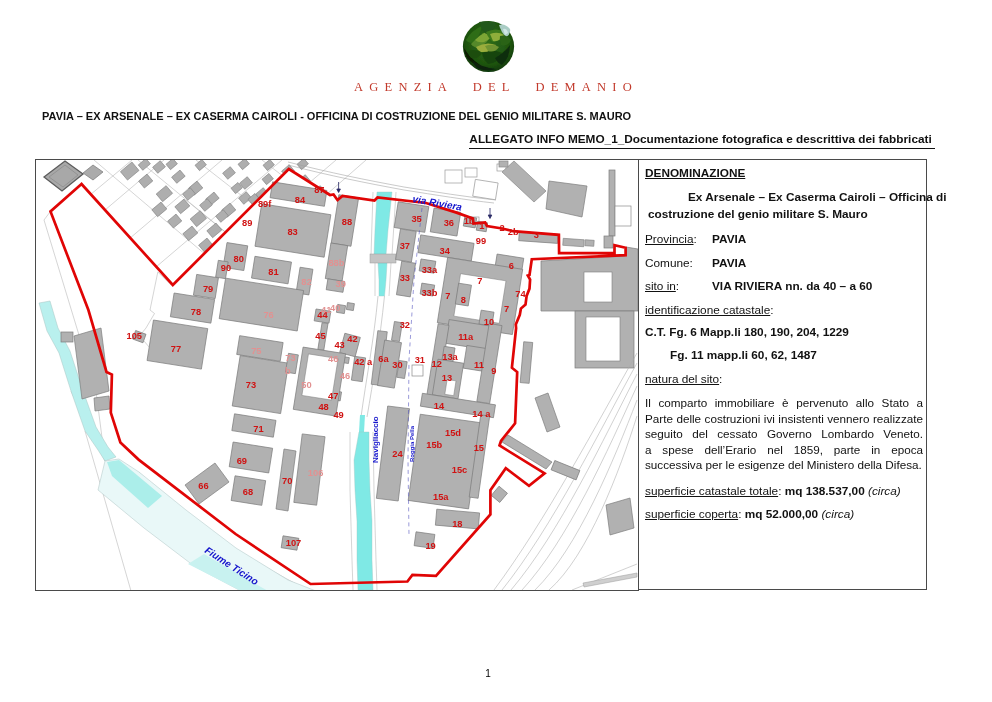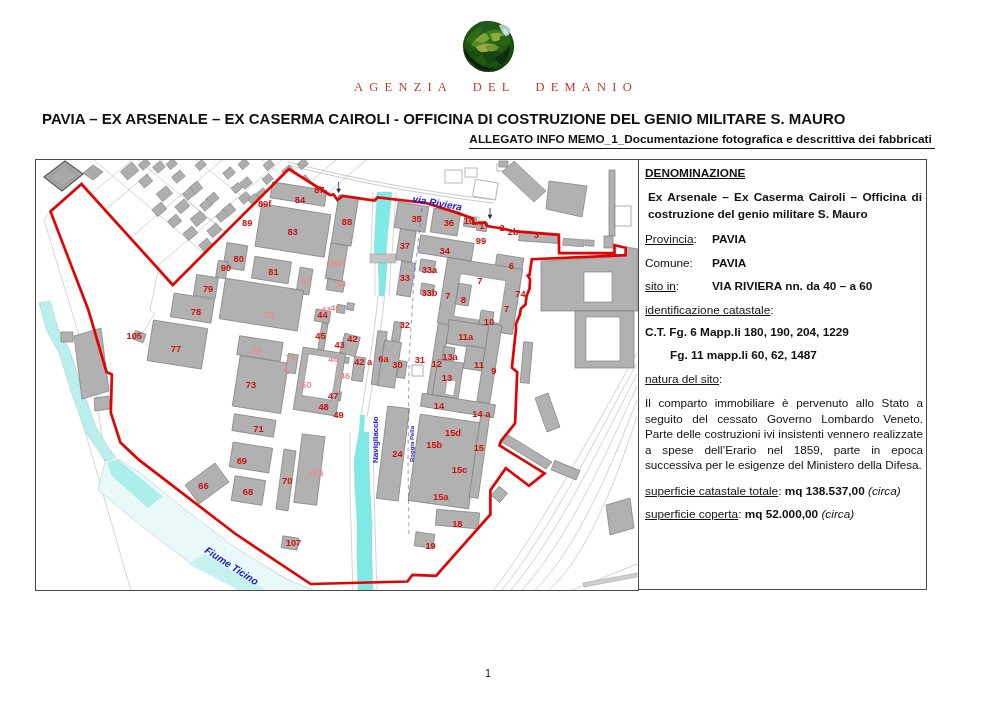--- a/index.html
+++ b/index.html
@@ -42,21 +42,21 @@
 <path d="M38,16 Q45,14 49,20 Q46,27 39,25 Q37,20 38,16Z" fill="#2a6414"></path>
 <path d="M6,31 Q14,28 20,33 Q16,40 9,38 Q6,35 6,31Z" fill="#1c4e0c"></path>
 </g>
 </svg>
 </div>
 
 <div class="abs" style="left:0;top:80px;width:992px;text-align:center;
   font-family:'Liberation Serif',serif;font-size:12.5px;color:#c23a2c;
   letter-spacing:6.2px;word-spacing:11px;">AGENZIA DEL DEMANIO</div>
 
-<div class="abs" style="left:42px;top:110px;font-size:15px;font-weight:bold;color:#111;">PAVIA – EX ARSENALE – EX CASERMA CAIROLI - OFFICINA DI COSTRUZIONE DEL GENIO MILITARE S. MAURO</div>
+<div class="abs" style="left:42px;top:110px;font-size:11px;font-weight:bold;color:#111;">PAVIA – EX ARSENALE – EX CASERMA CAIROLI - OFFICINA DI COSTRUZIONE DEL GENIO MILITARE S. MAURO</div>
 
 <div class="abs" style="left:0;top:132px;width:935px;text-align:right;font-size:11.8px;font-weight:bold;color:#111;">
 <span style="border-bottom:1.4px solid #111;padding-bottom:1.5px;">ALLEGATO INFO MEMO_1_Documentazione fotografica e descrittiva dei fabbricati&nbsp;</span></div>
 
 <div class="abs" style="left:35px;top:159px;width:602px;height:430px;border:1px solid #4a4a4a;background:#fff;">
 <svg id="map" width="602" height="430" viewBox="0 0 602 430">
 <defs>
         <clipPath id="subclip">
           <polygon points="0,0 340,0 340,46 294,35 252.8,9 136.8,125 45.5,24 14.5,51.5 0,56"></polygon>
         </clipPath>
@@ -478,42 +478,42 @@
 <text x="299.2" y="151">40</text>
 </g>
 </svg>
 </div>
 
 <div class="abs" style="left:638px;top:159px;width:287px;height:429px;border:1px solid #4a4a4a;background:#fff;font-size:11.8px;color:#111;">
 
   <div class="abs" style="left:6px;top:6px;font-weight:bold;text-decoration:underline;">DENOMINAZIONE</div>
 
   <div class="abs" style="left:9px;top:29px;width:274px;font-weight:bold;text-align:justify;line-height:16.8px;">
-      <div style="text-align-last:justify;white-space:nowrap;">Ex Arsenale – Ex Caserma Cairoli – Officina di</div>
+      <div style="text-align-last:justify;white-space:nowrap;margin-left:40px;">Ex Arsenale – Ex Caserma Cairoli – Officina di</div>
       <div>costruzione del genio militare S. Mauro</div>
     </div>
 
   <div class="abs" style="left:6px;top:72px;"><span style="text-decoration:underline;margin-top:42px;">Provincia</span>:<span class="abs" style="left:67px;top:0;font-weight:bold;white-space:nowrap;">PAVIA</span></div>
 
   <div class="abs" style="left:6px;top:95.5px;"><span style="">Comune</span>:<span class="abs" style="left:67px;top:0;font-weight:bold;white-space:nowrap;">PAVIA</span></div>
 
   <div class="abs" style="left:6px;top:119px;"><span style="text-decoration:underline;">sito in</span>:<span class="abs" style="left:67px;top:0;font-weight:bold;white-space:nowrap;">VIA RIVIERA nn. da 40 – a 60</span></div>
 
   <div class="abs" style="left:6px;top:142.5px;"><span style="text-decoration:underline;">identificazione catastale</span>:</div>
 
   <div class="abs" style="left:6px;top:165px;font-weight:bold;">C.T. Fg. 6 Mapp.li 180, 190, 204, 1229</div>
 
   <div class="abs" style="left:31px;top:187.5px;font-weight:bold;">Fg. 11 mapp.li 60, 62, 1487</div>
 
   <div class="abs" style="left:6px;top:211.5px;"><span style="text-decoration:underline;">natura del sito</span>:</div>
 
   <div class="abs" style="left:6px;top:235px;width:278px;line-height:15.6px;font-size:11.7px;">
   <div style="text-align:justify;text-align-last:justify;white-space:nowrap;">Il comparto immobiliare è pervenuto allo Stato a</div>
+  <div style="text-align:justify;text-align-last:justify;white-space:nowrap;">Parte delle costruzioni ivi insistenti vennero realizzate</div>
   <div style="text-align:justify;text-align-last:justify;white-space:nowrap;">seguito del cessato Governo Lombardo Veneto.</div>
-  <div style="text-align:justify;text-align-last:justify;white-space:nowrap;">Parte delle costruzioni ivi insistenti vennero realizzate</div>
   <div style="text-align:justify;text-align-last:justify;white-space:nowrap;">a spese dell’Erario nel 1859, parte in epoca</div>
   <div style="white-space:nowrap;">successiva per le esigenze del Ministero della Difesa.</div>
   </div>
 
   <div class="abs" style="left:6px;top:323.5px;"><span style="text-decoration:underline;">superficie catastale totale</span>: <b>mq 138.537,00</b> <i>(circa)</i></div>
 
   <div class="abs" style="left:6px;top:346.5px;"><span style="text-decoration:underline;">superficie coperta</span>: <b>mq 52.000,00</b> <i>(circa)</i></div>
 
 </div>
 

